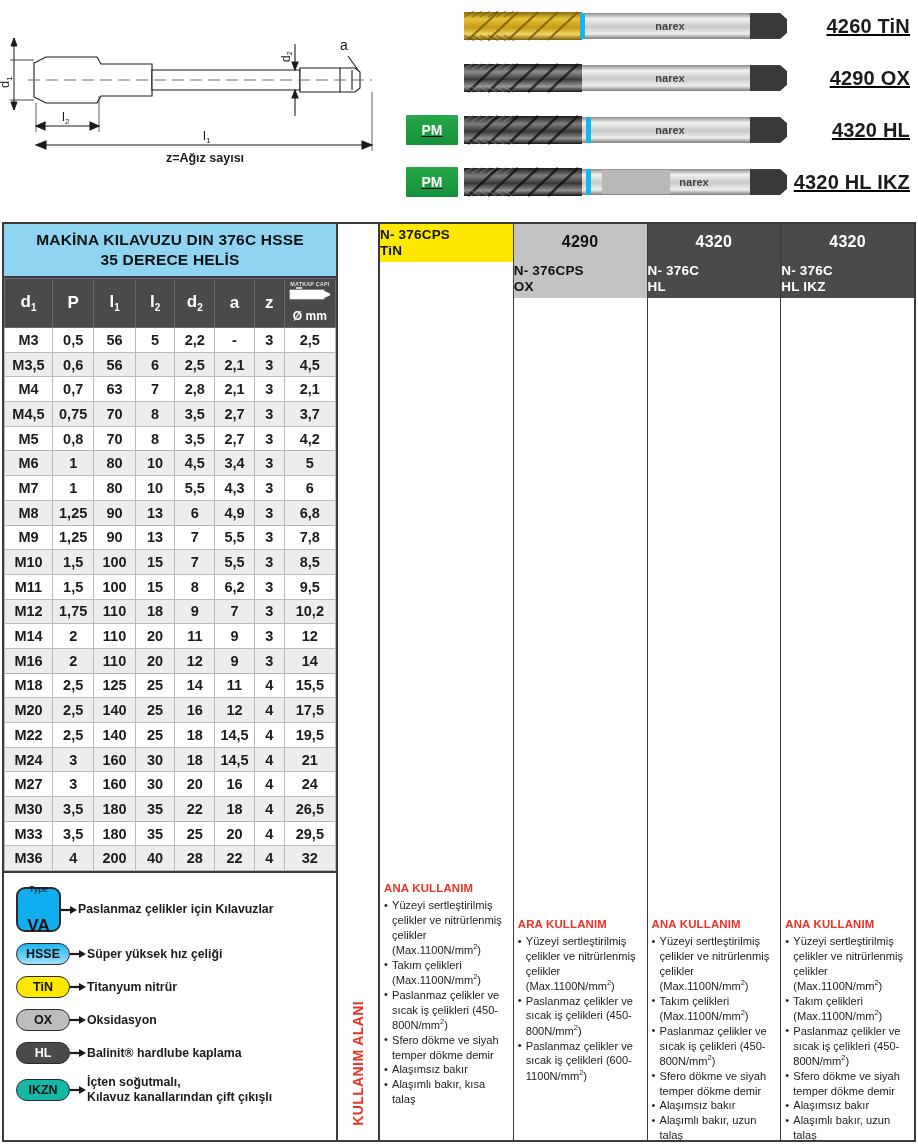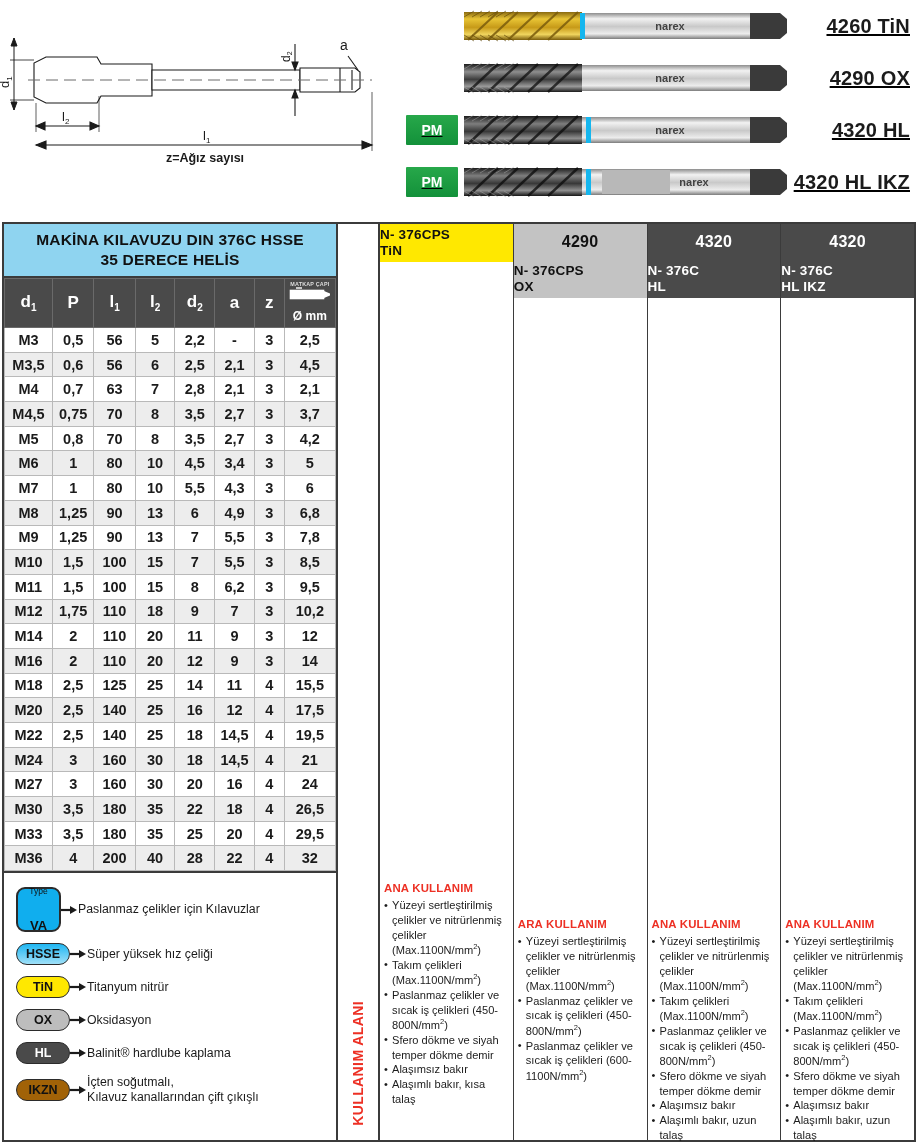--- a/index.html
+++ b/index.html
@@ -76,32 +76,32 @@
     flex: none; display: flex; flex-direction: column;
     align-items: center; justify-content: center;
     font-weight: bold; color: #111; gap: 23px;
   }
   .badge-va {
     width: 45px; height: 45px; border-radius: 9px;
     background: #10AEEE; border: 2px solid #2b2b2b;
     line-height: 1;
   }
   .badge-va .t { font-size: 8.5px; font-weight: normal; margin-bottom: 1px; }
-  .badge-va .v { font-size: 13px; }
+  .badge-va .v { font-size: 17px; }
   .badge-pill {
     width: 54px; height: 22px; border-radius: 11px;
     border: 1.6px solid #2b2b2b; font-size: 12.5px; text-align: center;
   }
   .b-hsse { background: linear-gradient(180deg,#1fb6f2 0%, #9fe0f8 100%); }
   .b-tin  { background: #FFE800; }
   .b-ox   { background: #bdbdbd; }
   .b-hl   { background: #4a4a4a; color: #ffffff; }
-  .b-ikzn { background: #a16207; }
+  .b-ikzn { background: #14b8a6; }
   .arrow { flex: none; width: 17px; display: flex; align-items: center; justify-content: center; }
-  .legend-text { font-size: 12.3px; color: #1b1b1b; line-height: 1.22; font-weight: 400; }
+  .legend-text { font-size: 12.3px; color: #1b1b1b; line-height: 1.22; font-weight: 700; }
 
   
   .vband { width: 42px; flex: none; border-right: 2px solid #3b3b3b; position: relative; background: #ffffff; }
   .vband-label {
     position: absolute; left: 50%; bottom: 14px;
     transform: translateX(-50%) rotate(180deg);
     writing-mode: vertical-rl;
     color: #ED3024; font-weight: bold; font-size: 14px; letter-spacing: 0.4px;
     white-space: nowrap;
   }

